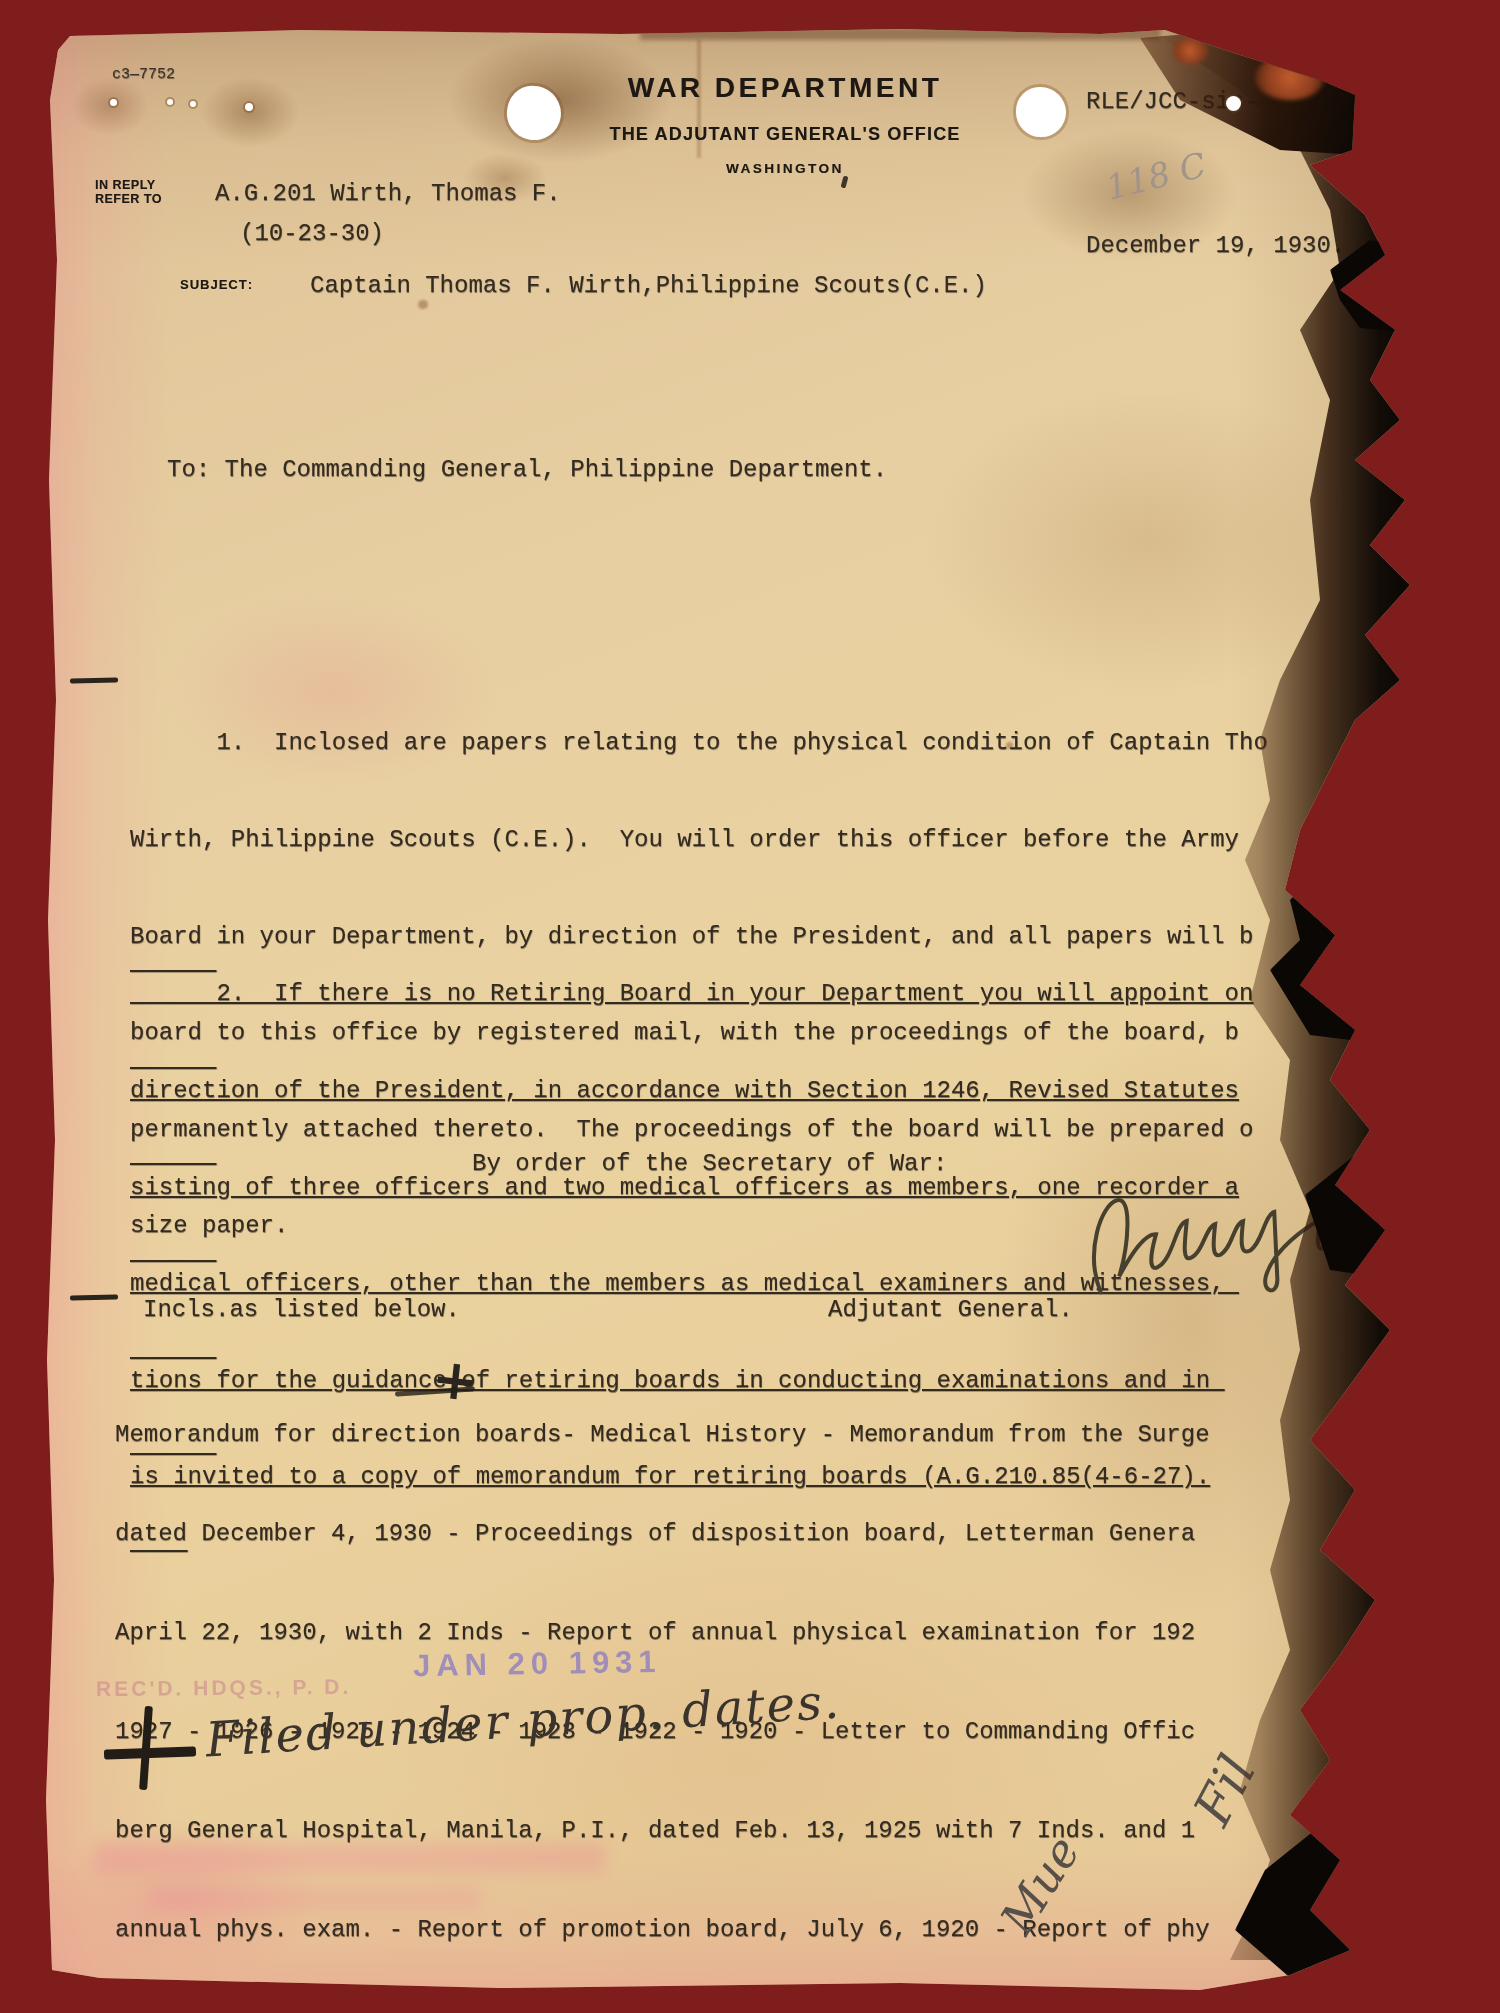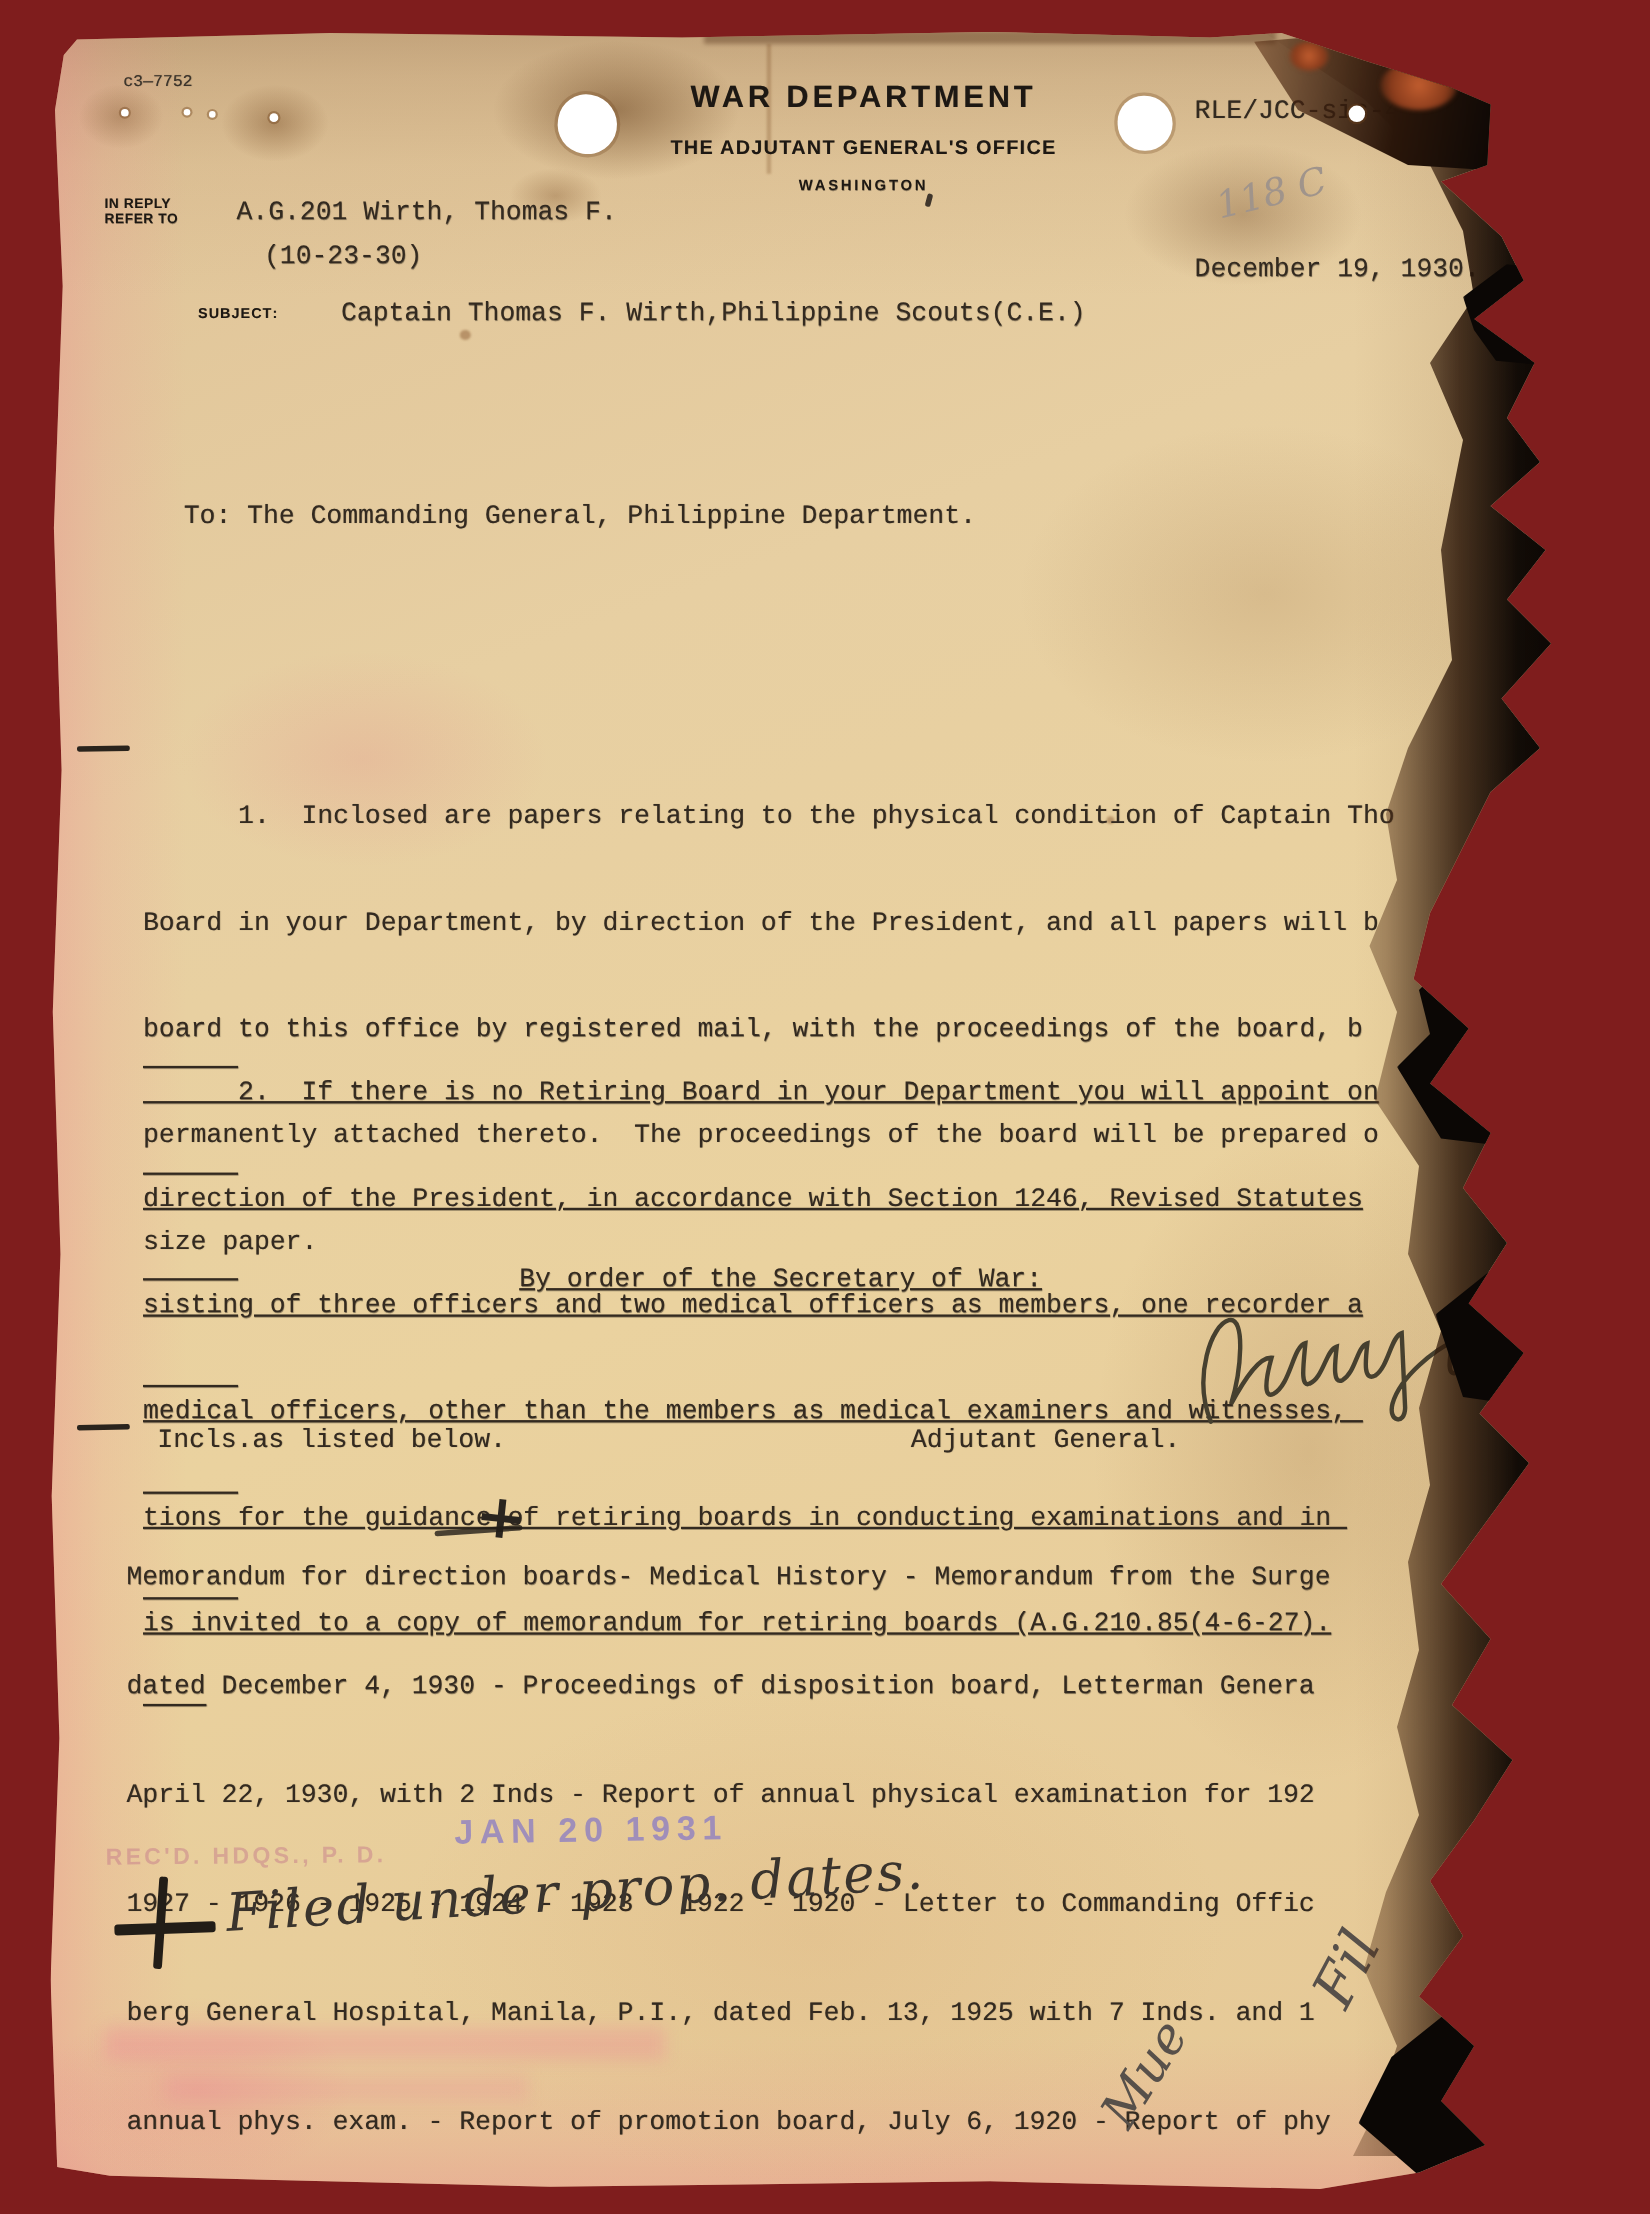--- a/index.html
+++ b/index.html
@@ -117,36 +117,37 @@
     <div class="sans-head" style="left:180px;top:273px;font-size:18px;font-variant:all-small-caps;letter-spacing:1px;">Subject:</div>
     <div class="mono" style="left:310px;top:270px;">Captain Thomas F. Wirth,Philippine Scouts(C.E.)</div>
 
     <div class="mono" style="left:167px;top:454px;">To: The Commanding General, Philippine Department.</div>
 
     <div class="mdash" style="left:70px;top:678px;"></div>
     <div class="mdash" style="left:70px;top:1295px;"></div>
 
     <div class="mono" style="left:130px;top:663px;">
       <div>      1.  Inclosed are papers relating to the physical condition of Captain Tho</div>
+      <div>Wirth, Philippine Scouts (C.E.).  You will order this officer before the Army </div>
       <div>Board in your Department, by direction of the President, and all papers will b</div>
       <div>board to this office by registered mail, with the proceedings of the board, b</div>
       <div>permanently attached thereto.  The proceedings of the board will be prepared o</div>
       <div>size paper.</div>
     </div>
 
     <div class="mono" style="left:130px;top:914px;text-decoration:underline;">
       <div>      2.  If there is no Retiring Board in your Department you will appoint on</div>
       <div>direction of the President, in accordance with Section 1246, Revised Statutes</div>
       <div>sisting of three officers and two medical officers as members, one recorder a</div>
       <div>medical officers, other than the members as medical examiners and witnesses, </div>
       <div>tions for the guidance of retiring boards in conducting examinations and in </div>
       <div>is invited to a copy of memorandum for retiring boards (A.G.210.85(4-6-27).</div>
     </div>
 
-    <div class="mono" style="left:472px;top:1148px;text-decoration:underline;">By order of the Secretary of War:</div>
+    <div class="mono" style="left:472px;top:1148px;">By order of the Secretary of War:</div>
 
     <svg class="sig" width="340" height="130" viewBox="0 0 340 130">
       <path d="M20,112 C8,70 30,24 46,22 C62,20 52,70 40,98 C55,76 70,58 81,60 C73,80 70,96 79,93 C96,86 101,52 113,50 C109,70 104,90 113,87 C126,83 131,58 141,56 C137,74 134,90 143,87 C156,81 159,58 169,56 C165,74 162,90 173,86 C186,79 191,52 201,50 L197,118 C195,134 180,129 186,113 C196,88 231,68 246,63 C241,80 238,94 247,91 C259,86 263,63 273,60 C269,78 266,92 277,89 C291,83 296,58 306,56 C301,75 298,92 311,87 C322,83 330,68 337,56" fill="none" stroke="#46402f" stroke-width="4" stroke-linecap="round"></path>
     </svg>
 
     <div class="mono" style="left:143px;top:1294px;">Incls.as listed below.</div>
     <div class="mono" style="left:828px;top:1294px;">Adjutant General.</div>
 
     <div class="mono" style="left:115px;top:1352px;line-height:33px;">
       <div>Memorandum for direction boards- Medical History - Memorandum from the Surge</div>

